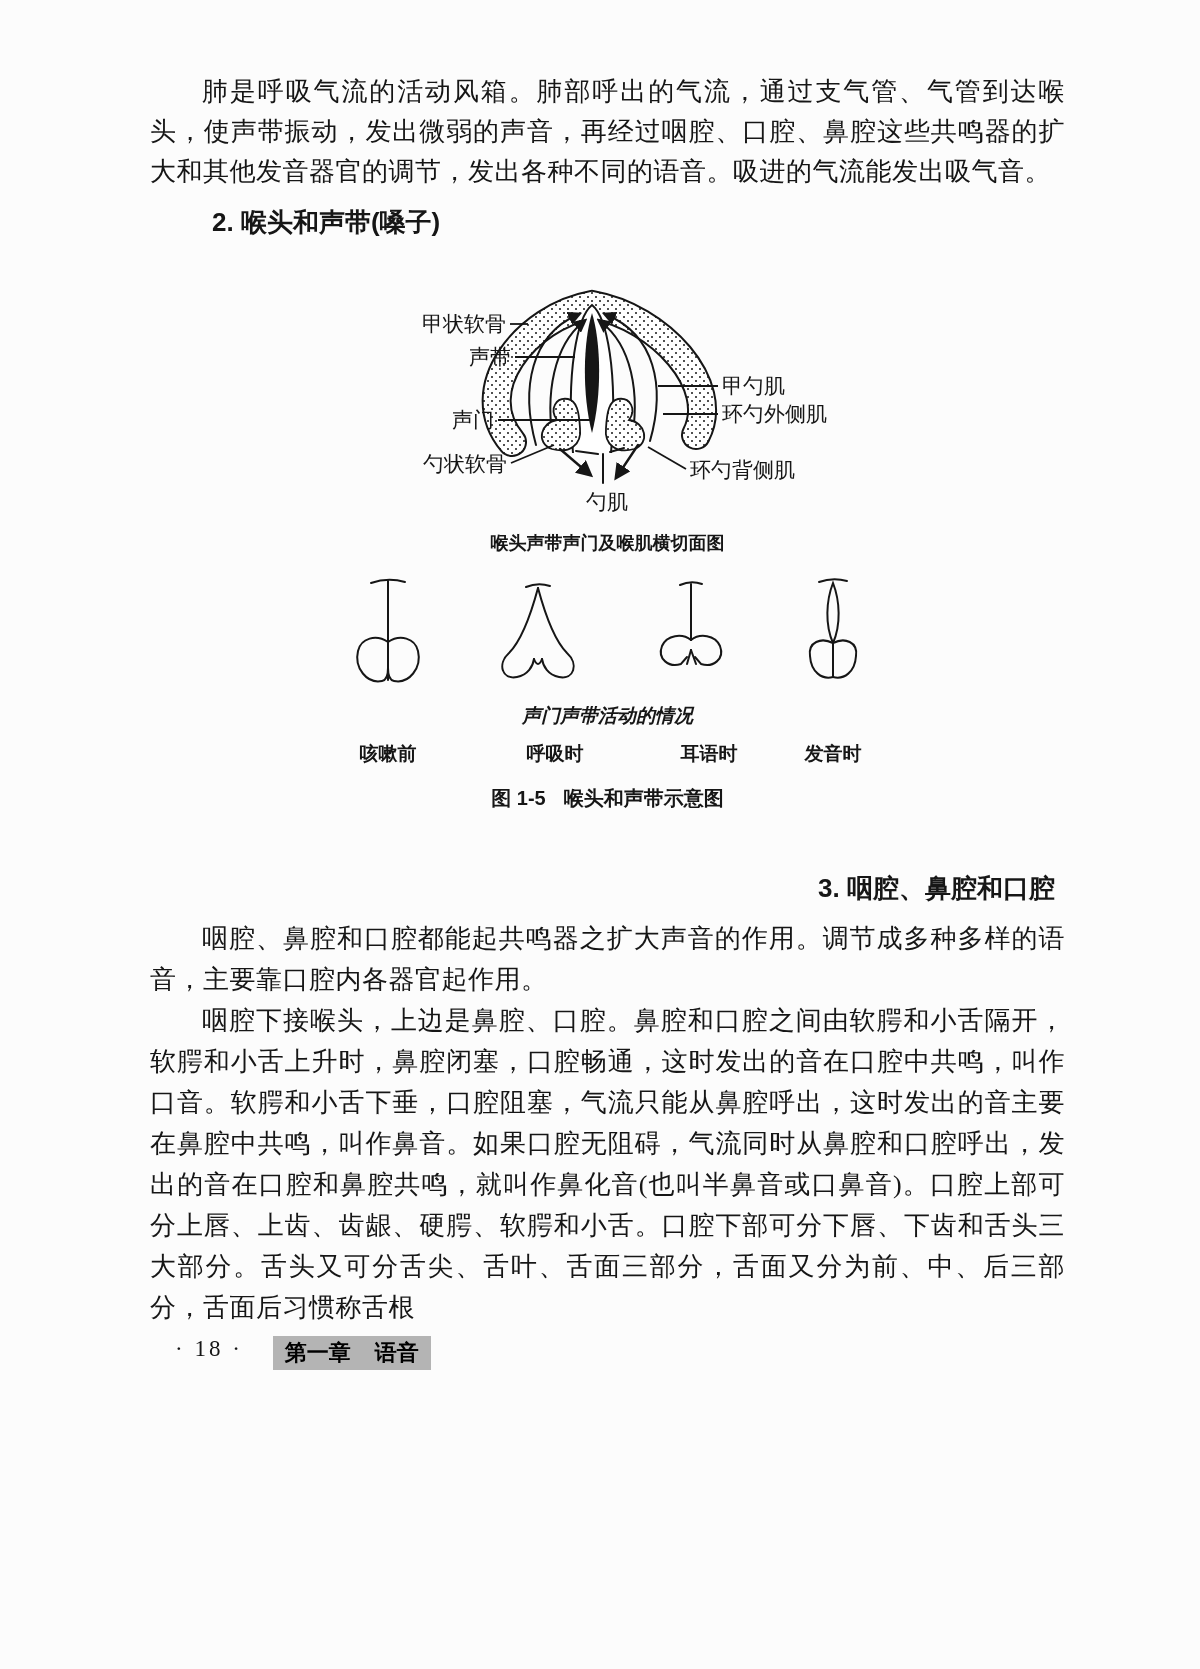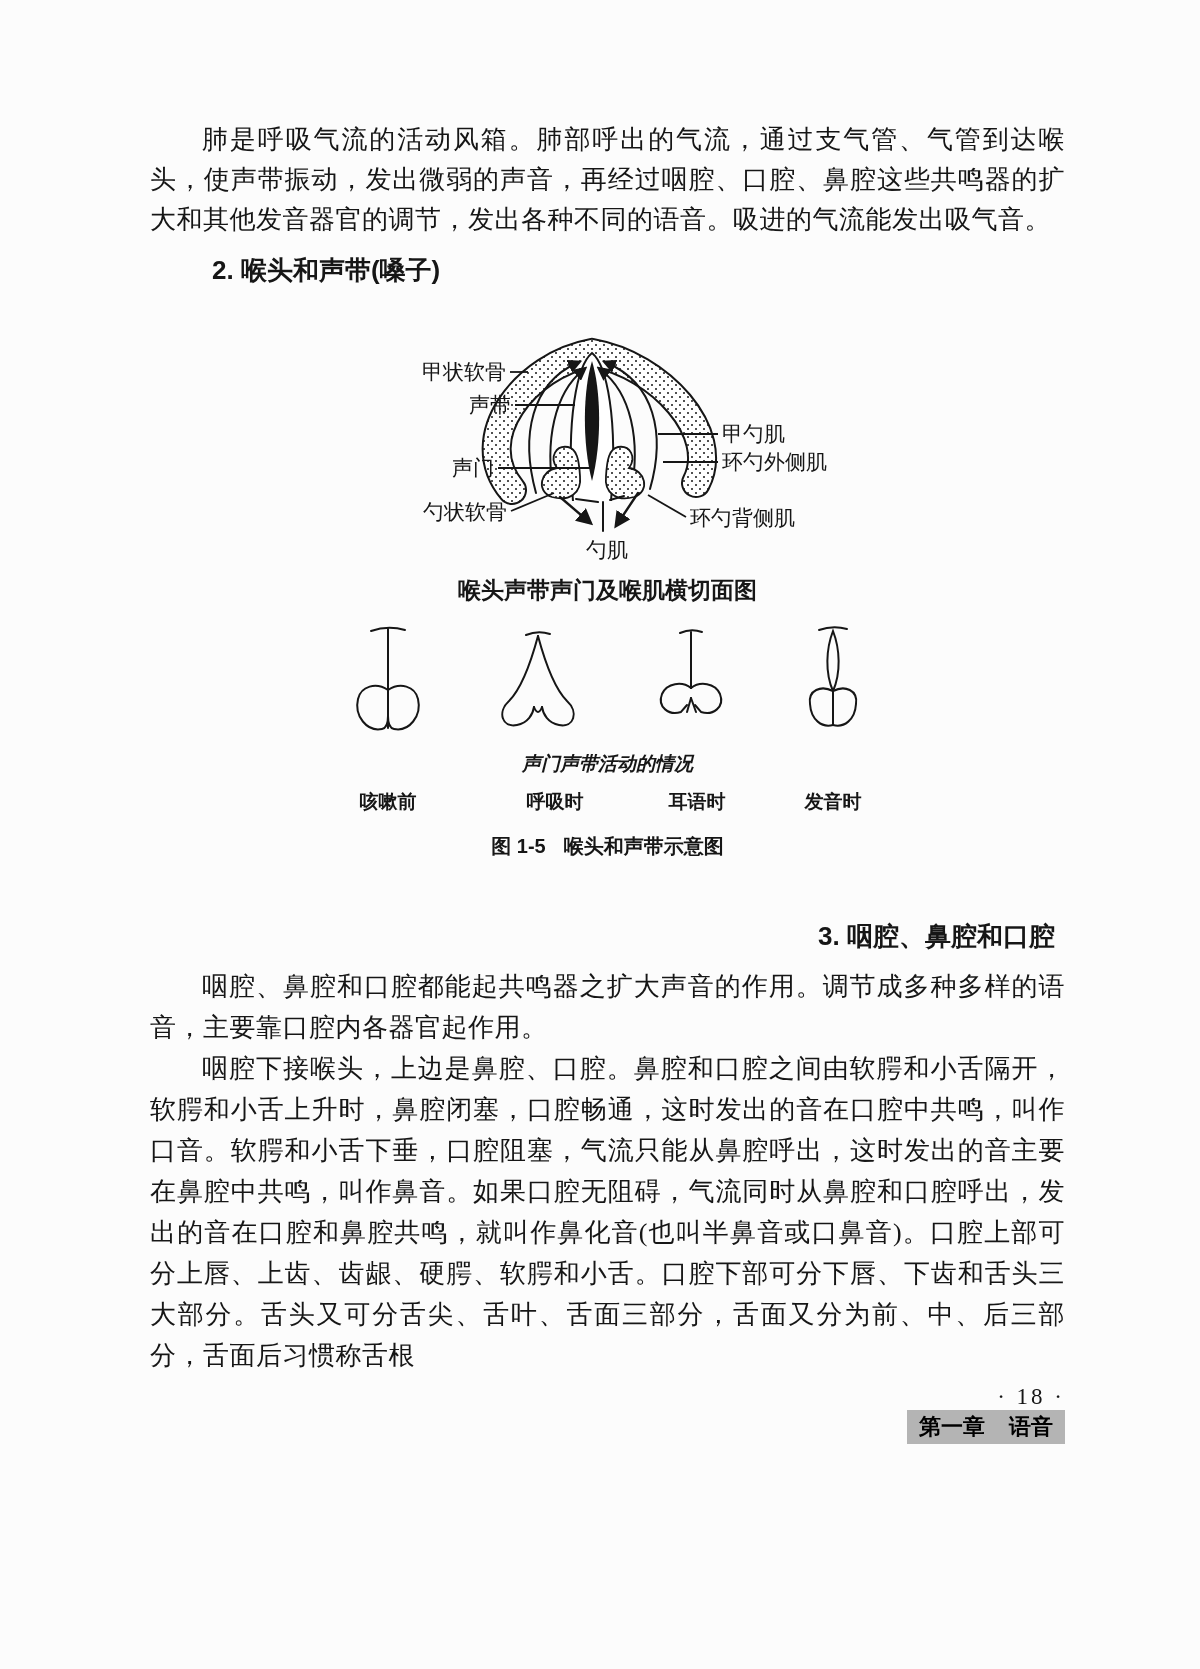--- a/index.html
+++ b/index.html
@@ -6,21 +6,21 @@
   body {
     width:1200px; height:1669px;
     background:#fcfcfc;
     color:#161616;
     font-family:"Liberation Serif","DejaVu Serif",serif;
     overflow:hidden;
   }
   .page {
     box-sizing:border-box;
     width:1200px; height:1669px;
-    padding:120px 135px 0 150px;
+    padding:72px 135px 0 150px;
   }
   p.body-para {
     margin:0;
     font-size:26px;
     line-height:40px;
     text-align:justify;
     text-indent:2em;
     letter-spacing:0.5px;
   }
   .lower p.body-para { line-height:41px; }
@@ -34,22 +34,22 @@
   }
   .lower p.sec-heading { margin-top:55px;text-align:right; }
   figure.fig { margin:0; padding:0; }
   .main-diagram { display:block; margin:45px 0 0 180px; }
   svg text {
     font-family:"Liberation Serif","DejaVu Serif",serif;
     font-size:21px; fill:#161616;
   }
   .cross-caption {
     width:fit-content; margin:12px auto 0;
-    font-family:Liberation Serif, serif;
-    font-weight:bold; font-size:23px; line-height:28px;
+    font-family:Liberation Sans, sans-serif;
+    font-weight:bold; font-size:18px; line-height:28px;
   }
   .states-row { position:relative; height:128px; margin-top:15px; }
   .state-fig { position:absolute; top:0; }
   .state-fig.f1 { left:193px; }
   .state-fig.f2 { left:342px; }
   .state-fig.f3 { left:495px; }
   .state-fig.f4 { left:638px; }
   .states-caption {
     width:fit-content; margin:2px auto 0;
     font-family:"Liberation Sans","DejaVu Sans",sans-serif;
@@ -57,33 +57,32 @@
   }
   .states-labels { position:relative; height:30px; margin-top:9px; }
   .states-labels span {
     position:absolute; top:0; width:90px;
     text-align:center;
     font-family:"Liberation Sans","DejaVu Sans",sans-serif;
     font-weight:bold; font-size:19px; line-height:30px;
   }
   .states-labels .s1 { left:193px; }
   .states-labels .s2 { left:360px; }
-  .states-labels .s3 { left:502px; }
+  .states-labels .s3 { left:514px; }
   .states-labels .s4 { left:638px; }
   .fig-caption {
     width:fit-content; margin:14px auto 0;
     font-family:"Liberation Sans","DejaVu Sans",sans-serif;
     font-weight:bold; font-size:20px; line-height:30px;
     display:flex; gap:18px;
   }
   .page-footer {
     margin-top:8px;
-    display:flex; align-items:flex-end;
+    display:flex; align-items:flex-start;
     font-size:23px;
-    flex-direction:column;
   }
   .pagenum {
     margin-left:25px;
     letter-spacing:3px;
     font-family:"Liberation Serif","DejaVu Serif",serif;
   }
   .chapter-box {
     margin-left:30px;
     background:#b4b4b4;
     padding:2px 12px;

